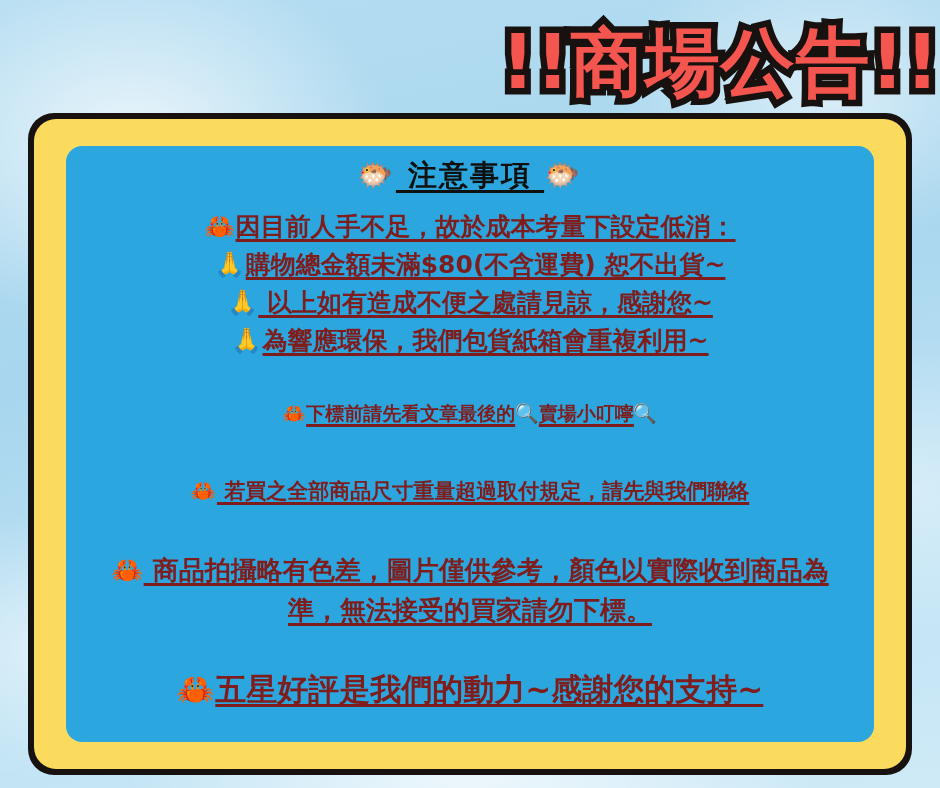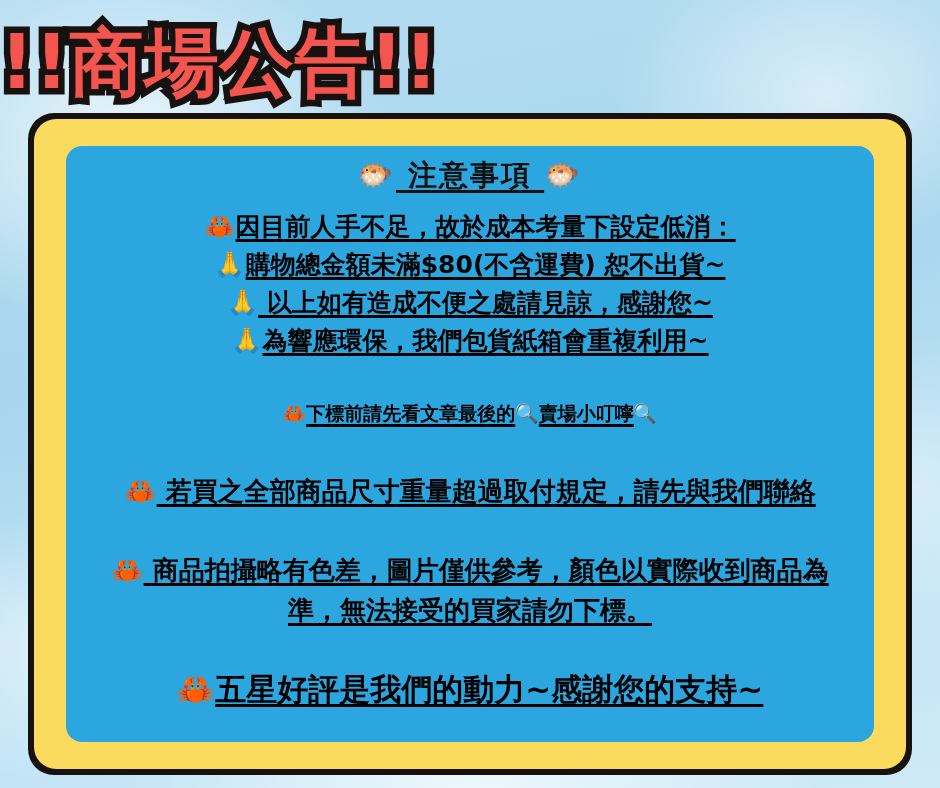--- a/index.html
+++ b/index.html
@@ -44,21 +44,21 @@
 
   
   #title-bar {
     position: absolute;
     top: 14px;
     left: 0;
     width: 940px;
     height: 96px;
     display: flex;
     align-items: center;
-    justify-content: flex-start;
+    justify-content: flex-end;
     z-index: 5;
   }
   #poster-title {
     font-family: "DejaVu Sans", "Liberation Sans", sans-serif;
     font-weight: 700;
     font-size: 74px;
     line-height: 94px;
     letter-spacing: 1px;
     color: #f5554f;
     white-space: nowrap;
@@ -162,38 +162,38 @@
     text-underline-offset: 5px;
     text-decoration-thickness: 3px;
     letter-spacing: 2px;
     white-space: nowrap;
     margin-top: 2px;
   }
 
   .line {
     font-family: "DejaVu Sans", "Liberation Sans", sans-serif;
     font-weight: 700;
-    color: #000000;
+    color: #7f1d1d;
     text-decoration: underline;
     text-underline-offset: 4px;
     text-decoration-thickness: 2.5px;
     white-space: nowrap;
     text-align: center;
   }
   .line.g1 {          
     font-size: 25px;
     line-height: 38px;
     letter-spacing: 0px;
   }
   .line.g2 {          
     font-size: 19px;
     line-height: 38px;
   }
   .line.g3 {          
-    font-size: 26px;
+    font-size: 21px;
     line-height: 38px;
   }
   .line.g4a, .line.g4b {  
     font-size: 26px;
     line-height: 40px;
   }
   .line.g5 {          
     font-size: 31px;
     line-height: 38px;
   }

